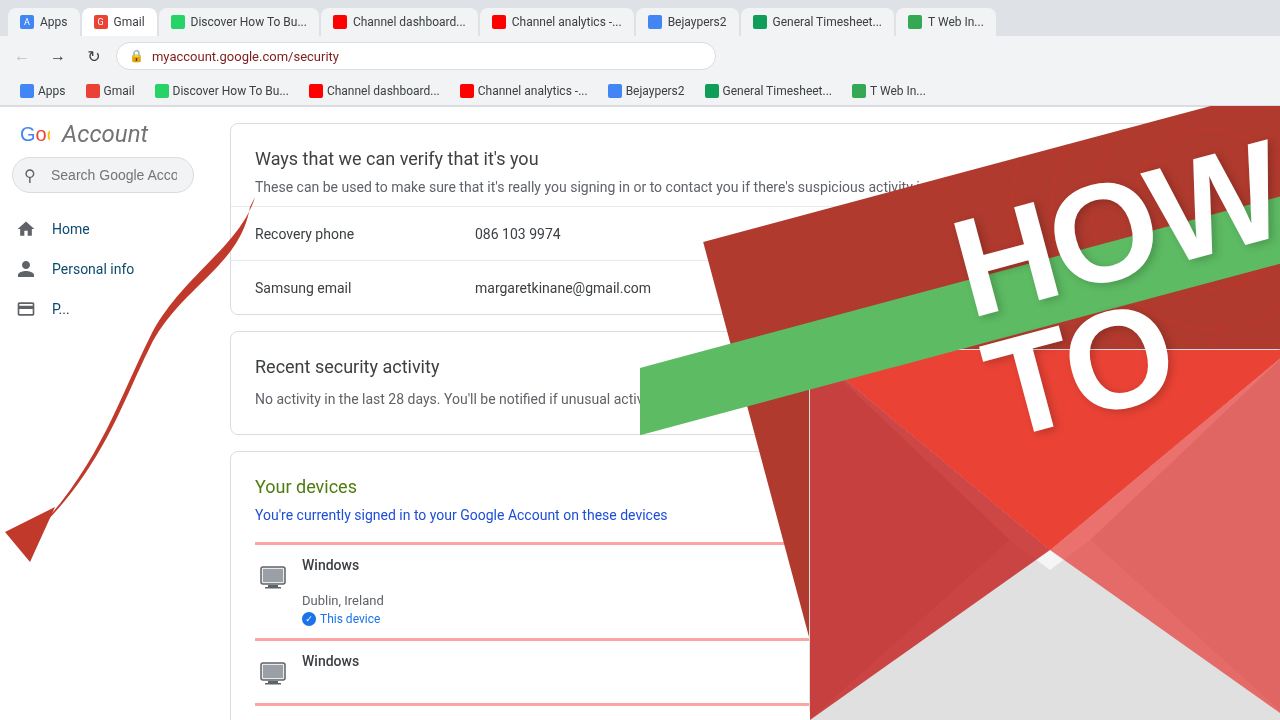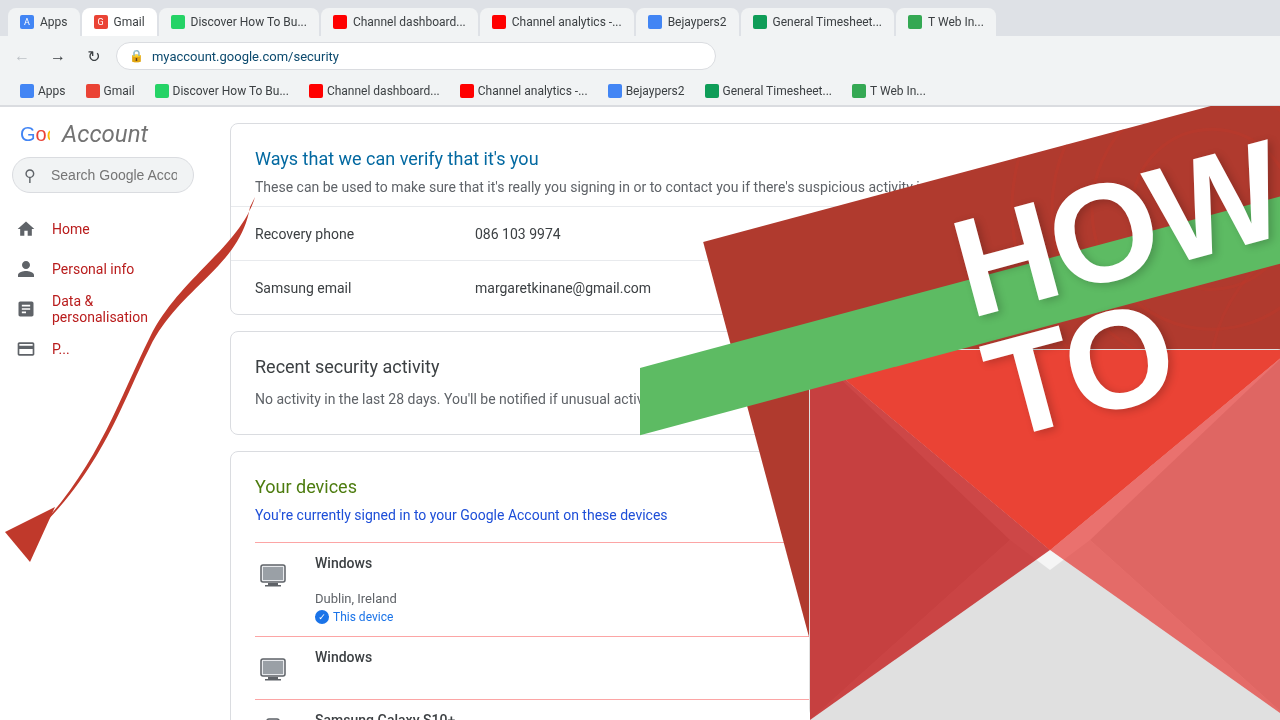--- a/index.html
+++ b/index.html
@@ -70,21 +70,21 @@
       border: 1px solid #dadce0;
       display: flex;
       align-items: center;
       padding: 0 12px;
       font-size: 13px;
       color: #3c4043;
       gap: 8px;
       max-width: 600px;
     }
     .address-bar .lock-icon { color: #5f6368; font-size: 12px; }
-    .address-bar .url { color: #0c4a6e; text-align: center; }
+    .address-bar .url { color: #7f1d1d; text-align: center; }
     .bookmarks-bar {
       display: flex;
       align-items: center;
       height: 30px;
       padding: 0 12px;
       gap: 4px;
       border-bottom: 1px solid #dadce0;
       background: #f1f3f4;
     }
     .bookmark-item {
@@ -147,21 +147,21 @@
     .nav-item {
       display: flex;
       align-items: center;
       padding: 0 16px;
       height: 40px;
       cursor: pointer;
       border-radius: 0 20px 20px 0;
       margin-right: 16px;
       gap: 16px;
       font-size: 14px;
-      color: #b91c1c;
+      color: #0c4a6e;
     }
     .nav-item.active {
       background: #e8f0fe;
       color: #1a73e8;
       font-weight: 500;
     }
     .nav-item.active .nav-icon { color: #1a73e8; }
     .nav-icon {
       width: 20px;
       height: 20px;
@@ -186,21 +186,21 @@
       border: 1px solid #dadce0;
       border-radius: 8px;
       overflow: hidden;
     }
     .section-header {
       padding: 24px 24px 8px;
     }
     .section-title {
       font-size: 18px;
       font-weight: 400;
-      color: #0369a1;
+      color: #404040;
       margin-bottom: 8px;
     }
     .section-desc {
       font-size: 14px;
       color: #5f6368;
       line-height: 1.5;
     }
 
     .info-row {
       display: flex;
@@ -261,22 +261,22 @@
     .devices-desc {
       font-size: 14px;
       color: #1d4ed8;
       line-height: 1.5;
       margin-bottom: 16px;
     }
     .device-item {
       display: flex;
       align-items: flex-start;
       padding: 12px 0;
-      border-top: 1px solid #fca5a5;
-      gap: 24px;
+      border-top: 3px solid #fca5a5;
+      gap: 11px;
     }
     .device-icon {
       width: 36px;
       height: 36px;
       display: flex;
       align-items: center;
       justify-content: center;
       color: #5f6368;
       font-size: 22px;
       flex-shrink: 0;
@@ -453,28 +453,20 @@
         </span>
         <span>Home</span>
       </div>
       <div class="nav-item">
         <span class="nav-icon">
           <svg width="20" height="20" viewBox="0 0 24 24" fill="#5f6368">
               <path d="M12 12c2.7 0 4.8-2.1 4.8-4.8S14.7 2.4 12 2.4 7.2 4.5 7.2 7.2 9.3 12 12 12zm0 2.4c-3.2 0-9.6 1.6-9.6 4.8v2.4h19.2v-2.4c0-3.2-6.4-4.8-9.6-4.8z"></path>
             </svg>
         </span>
         <span>Personal info</span>
-      </div>
-      <div class="nav-item">
-        <span class="nav-icon">
-          <svg width="20" height="20" viewBox="0 0 24 24" fill="#5f6368">
-              <path d="M19 3H5c-1.1 0-2 .9-2 2v14c0 1.1.9 2 2 2h14c1.1 0 2-.9 2-2V5c0-1.1-.9-2-2-2zm-7 14H7v-2h5v2zm5-4H7v-2h10v2zm0-4H7V7h10v2z"></path>
-            </svg>
-        </span>
-        <span>Data &amp; personalisation</span>
       </div>
       <div class="nav-item">
         <span class="nav-icon">
           <svg width="20" height="20" viewBox="0 0 24 24" fill="#5f6368">
               <path d="M20 4H4c-1.11 0-1.99.89-1.99 2L2 18c0 1.11.89 2 2 2h16c1.11 0 2-.89 2-2V6c0-1.11-.89-2-2-2zm0 14H4v-6h16v6zm0-10H4V6h16v2z"></path>
             </svg>
         </span>
         <span>P...</span>
       </div>
     </nav>

